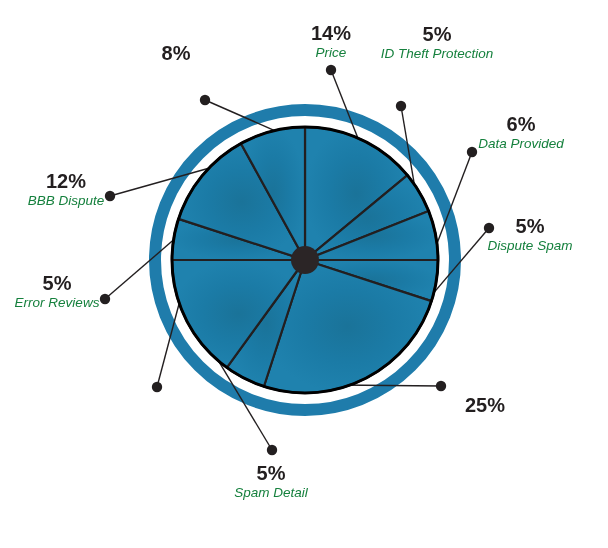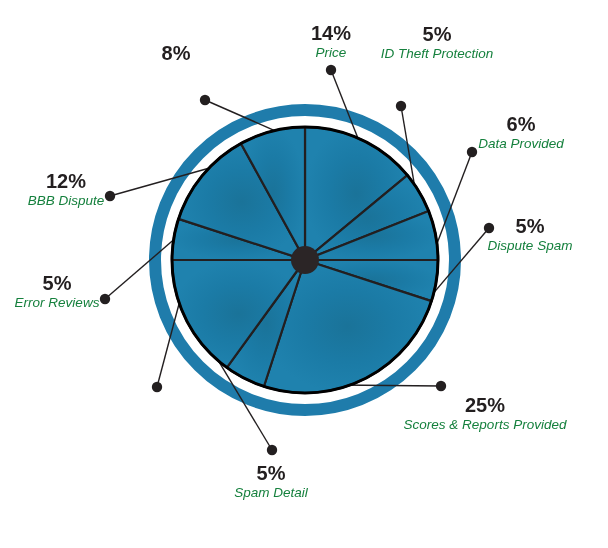--- a/index.html
+++ b/index.html
@@ -118,21 +118,20 @@
       <div class="label-group align-center" style="left: 521px; top: 113px;">
         <span class="pct">6%</span>
         <span class="cat">Data Provided</span>
       </div>
       <div class="label-group align-center" style="left: 530px; top: 215px;">
         <span class="pct">5%</span>
         <span class="cat">Dispute Spam</span>
       </div>
       <div class="label-group align-center" style="left: 485px; top: 383px; margin-top: 11px;">
         <span class="pct">25%</span>
-        <span class="cat">Scores &amp; Reports Provided</span>
       </div>
       <div class="label-group align-center" style="left: 271px; top: 462px;">
         <span class="pct">5%</span>
         <span class="cat">Spam Detail</span>
       </div>
       <div class="label-group align-center" style="left: 133px; top: 400px;">
       </div>
       <div class="label-group align-center" style="left: 57px; top: 272px;">
         <span class="pct">5%</span>
         <span class="cat">Error Reviews</span>

